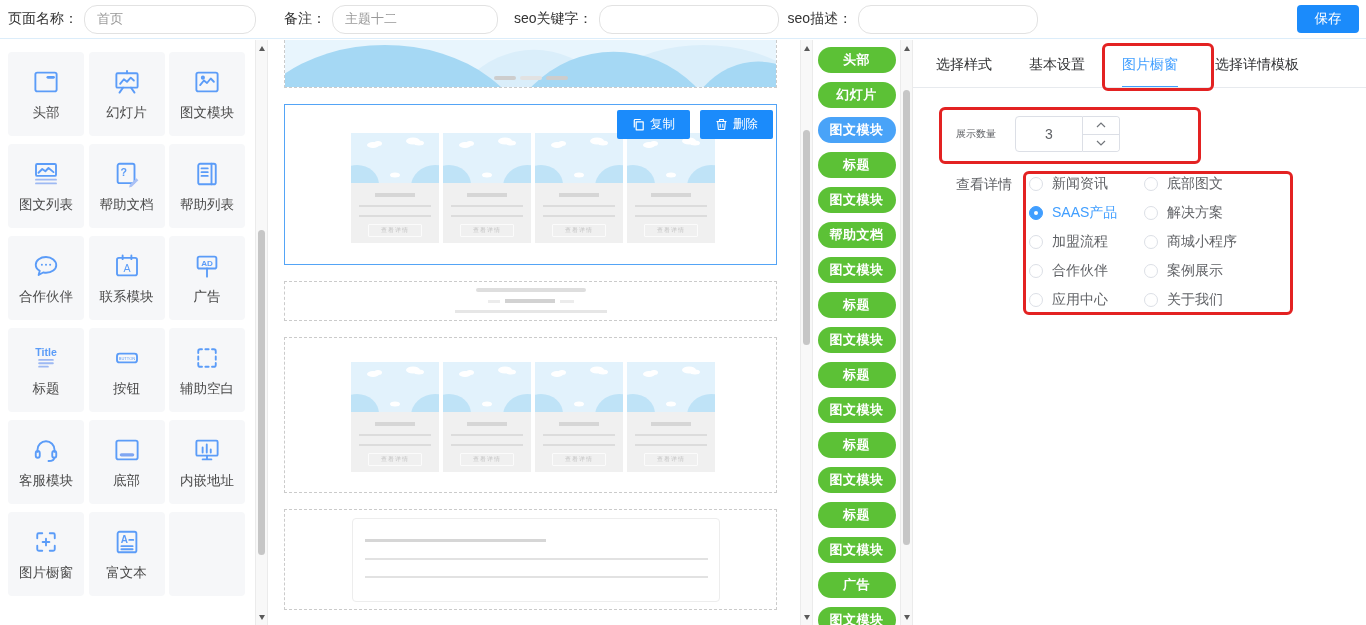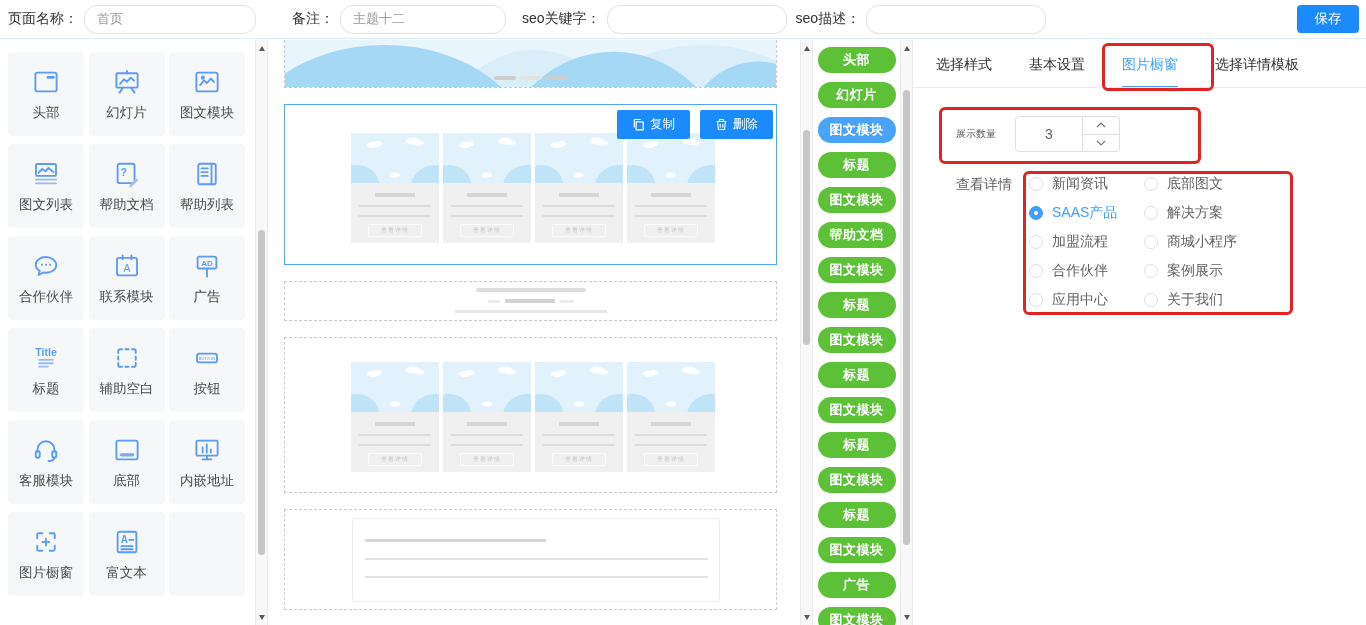--- a/index.html
+++ b/index.html
@@ -7,21 +7,21 @@
     font-family:"Liberation Sans","DejaVu Sans",sans-serif; }
 
   
   .topbar { position:absolute; top:0; left:0; right:0; height:39px; background:#fff;
     border-bottom:1px solid #dcedfa; display:flex; align-items:center; z-index:6; }
   .tb-field { display:flex; align-items:center; }
   .tb-label { font-size:14px; color:#333; white-space:nowrap; margin-right:6px; }
   .tb-input { height:29px; border:1px solid #e2e2e2; border-radius:13px; padding:0 12px;
     font-size:13px; color:#999; outline:none; background:#fff; }
   .tb-field:nth-child(1){ margin-left:8px; } .tb-field:nth-child(1) .tb-input{ width:172px; }
-  .tb-field:nth-child(2){ margin-left:36px; } .tb-field:nth-child(2) .tb-input{ width:166px; }
+  .tb-field:nth-child(2){ margin-left:28px; } .tb-field:nth-child(2) .tb-input{ width:166px; }
   .tb-field:nth-child(3){ margin-left:16px; } .tb-field:nth-child(3) .tb-input{ width:180px; }
   .tb-field:nth-child(4){ margin-left:9px; }  .tb-field:nth-child(4) .tb-input{ width:180px; }
   .save-btn { margin-left:auto; margin-right:7px; width:62px; height:28px; background:#1b8bfb;
     color:#fff; font-size:13.5px; border:none; border-radius:4px; cursor:pointer; }
 
   
   .sidebar { position:absolute; top:40px; left:0; width:255px; bottom:0; background:#fff; overflow:hidden; }
   .lib-grid { display:grid; grid-template-columns:repeat(3,76px); gap:8px 4.5px; padding:12px 0 0 8px; }
   .lib-item { width:76px; height:84px; background:#f6f7f9; border-radius:4px; cursor:pointer;
     display:flex; flex-direction:column; align-items:center; justify-content:center; }
@@ -249,33 +249,33 @@
           <svg viewBox="0 0 24 24" fill="none" stroke="#5b9cf8" stroke-width="1.5" stroke-linecap="round" stroke-linejoin="round">
             <text x="12" y="10.5" font-size="8.5" fill="#5b9cf8" stroke="none" text-anchor="middle" font-weight="bold">Title</text>
             <path d="M6.5 13.5h11M6.5 16.2h11M6.5 18.9h7" stroke="#9db9f3"></path>
           </svg>
         </span>
     <span class="mi-label">标题</span>
   </div>
       <div class="lib-item">
     <span class="mi-icon">
           <svg viewBox="0 0 24 24" fill="none" stroke="#5b9cf8" stroke-width="1.5" stroke-linecap="round" stroke-linejoin="round">
-            <path d="M5 8V6.5A1.5 1.5 0 016.5 5H8M16 5h1.5A1.5 1.5 0 0119 6.5V8M19 16v1.5a1.5 1.5 0 01-1.5 1.5H16M8 19H6.5A1.5 1.5 0 015 17.5V16M10.7 5h2.6M10.7 19h2.6M5 10.7v2.6M19 10.7v2.6"></path>
-          </svg>
-        </span>
-    <span class="mi-label">辅助空白</span>
-  </div>
-      <div class="lib-item">
-    <span class="mi-icon">
-          <svg viewBox="0 0 24 24" fill="none" stroke="#5b9cf8" stroke-width="1.5" stroke-linecap="round" stroke-linejoin="round">
             <rect x="4" y="8.5" width="16" height="7" rx="2"></rect>
             <text x="12" y="13.2" font-size="3.2" fill="#5b9cf8" stroke="none" text-anchor="middle">BUTTON</text>
           </svg>
         </span>
     <span class="mi-label">按钮</span>
+  </div>
+      <div class="lib-item">
+    <span class="mi-icon">
+          <svg viewBox="0 0 24 24" fill="none" stroke="#5b9cf8" stroke-width="1.5" stroke-linecap="round" stroke-linejoin="round">
+            <path d="M5 8V6.5A1.5 1.5 0 016.5 5H8M16 5h1.5A1.5 1.5 0 0119 6.5V8M19 16v1.5a1.5 1.5 0 01-1.5 1.5H16M8 19H6.5A1.5 1.5 0 015 17.5V16M10.7 5h2.6M10.7 19h2.6M5 10.7v2.6M19 10.7v2.6"></path>
+          </svg>
+        </span>
+    <span class="mi-label">辅助空白</span>
   </div>
       <div class="lib-item">
     <span class="mi-icon">
           <svg viewBox="0 0 24 24" fill="none" stroke="#5b9cf8" stroke-width="1.5" stroke-linecap="round" stroke-linejoin="round">
             <path d="M5.2 13.5v-1.7a6.8 6.8 0 0113.6 0v1.7"></path>
             <rect x="3.8" y="12.8" width="3.2" height="5.4" rx="1.6"></rect>
             <rect x="17" y="12.8" width="3.2" height="5.4" rx="1.6"></rect>
             <path d="M18.6 18.2c0 1.7-2.2 2.6-4.6 2.6"></path>
           </svg>
         </span>

